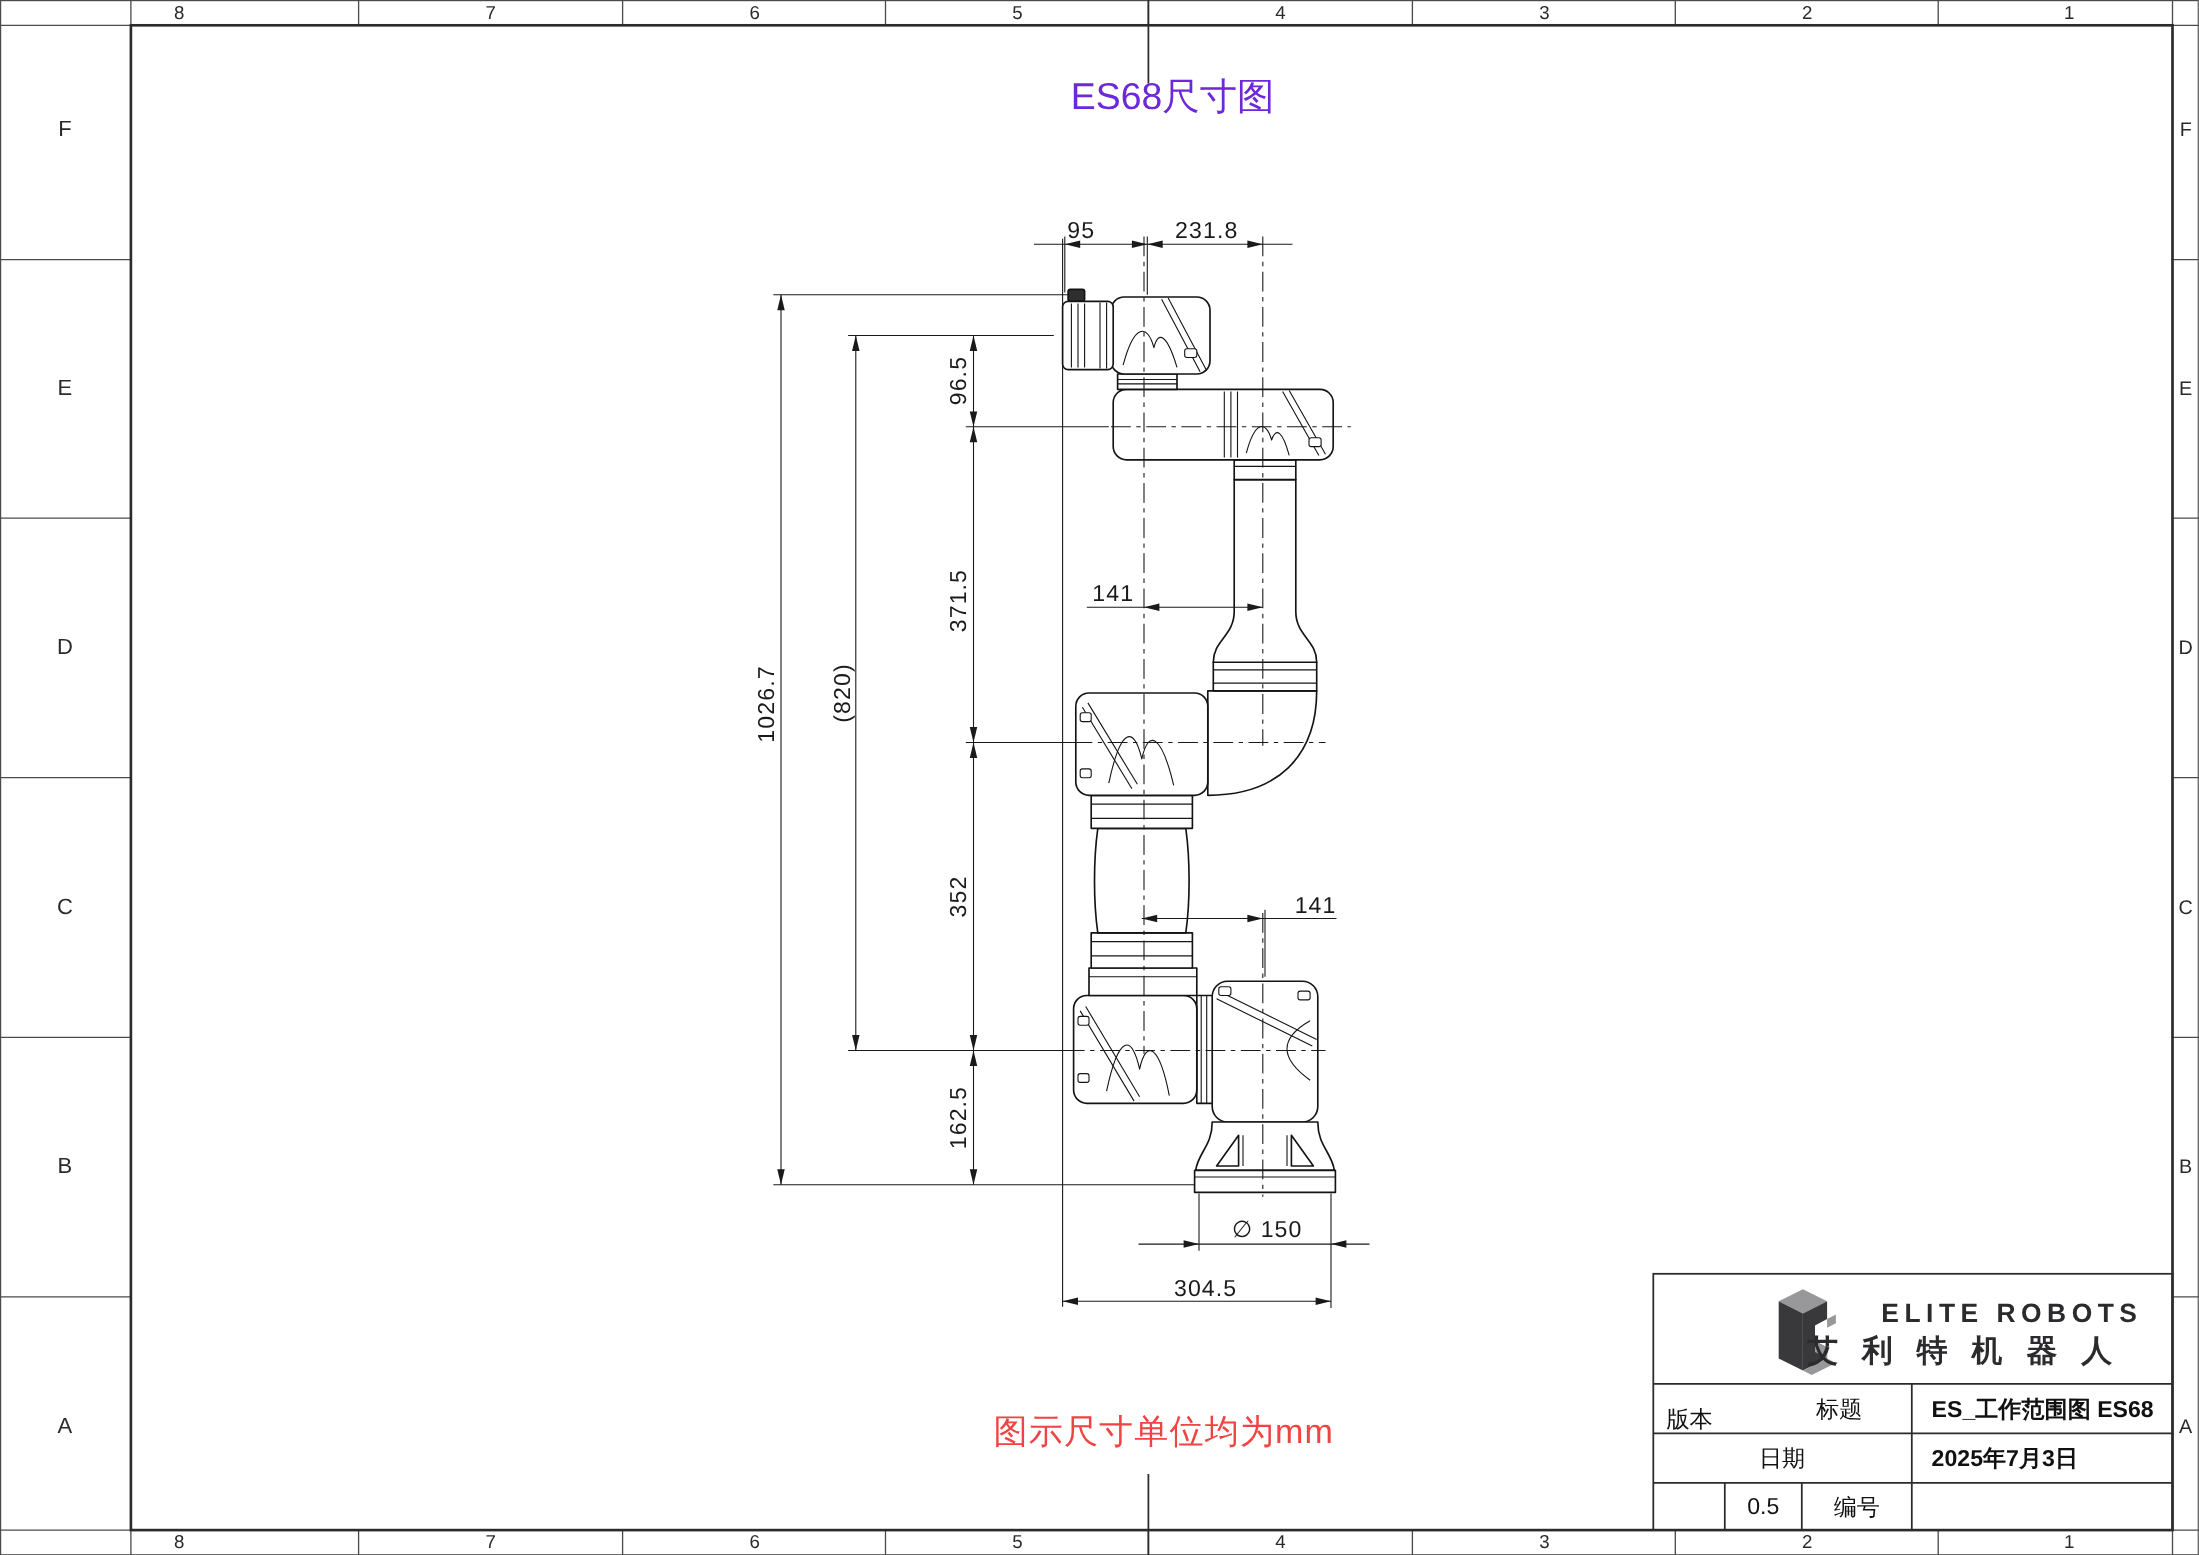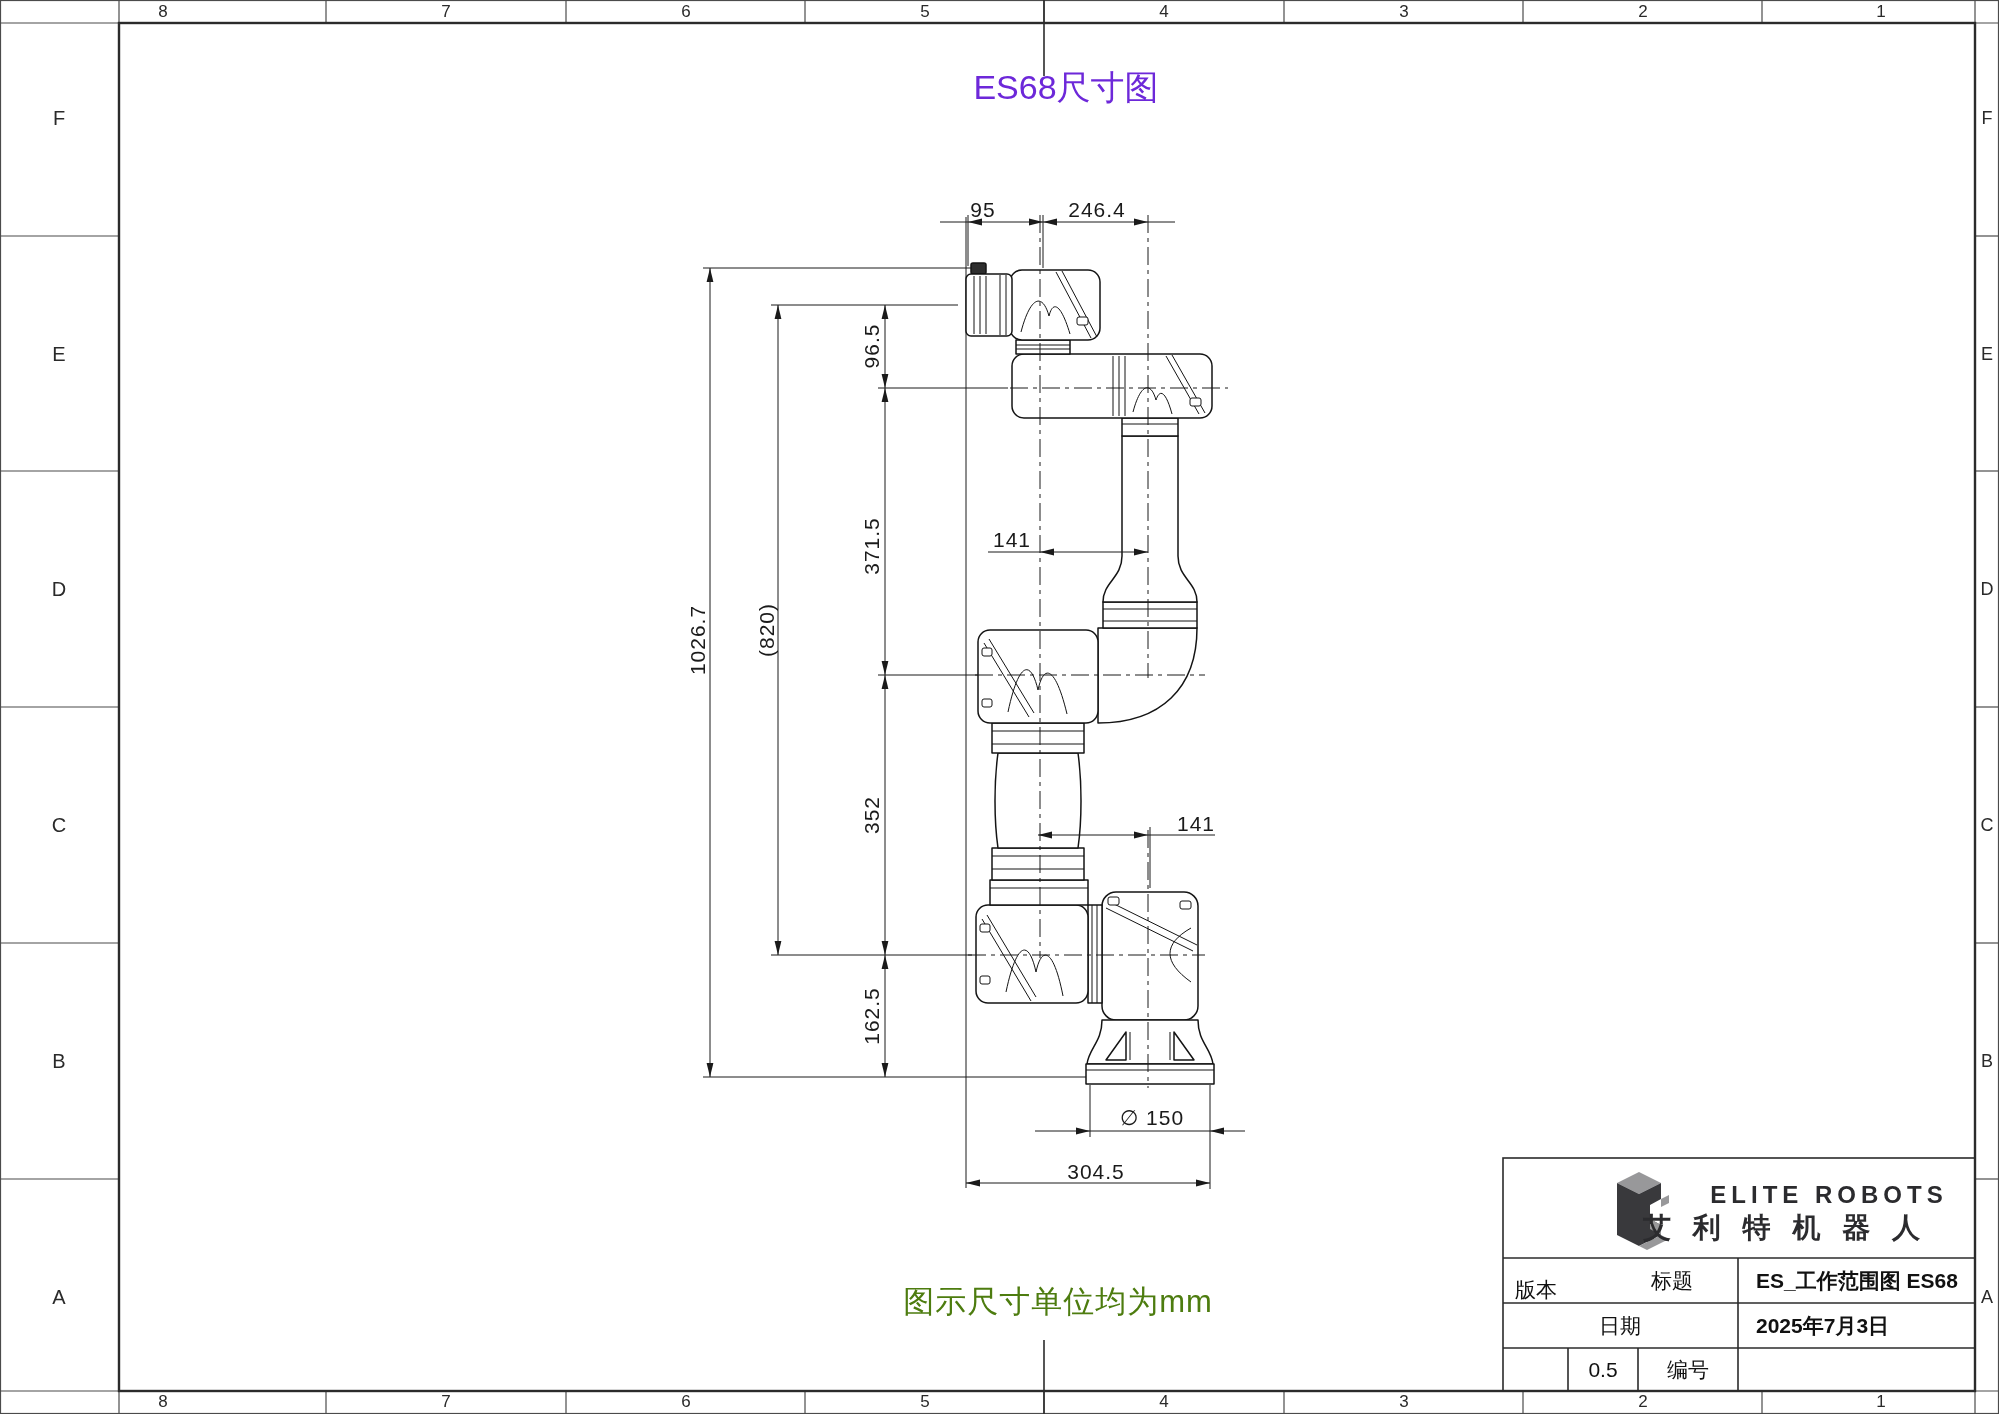--- a/index.html
+++ b/index.html
@@ -7,21 +7,21 @@
         font-family:"Liberation Sans","DejaVu Sans",sans-serif;color:#1a1a1a;overflow:hidden;}
   svg.draw{position:absolute;left:0;top:0;}
   .ctr{position:absolute;transform:translate(-50%,-50%);white-space:nowrap;}
   .rot{position:absolute;transform:translate(-50%,-50%) rotate(-90deg);white-space:nowrap;}
   .lft{position:absolute;transform:translate(0,-50%);white-space:nowrap;font-weight:bold;}
   .dim{font-size:21px;color:#1a1a1a;letter-spacing:1px;}
   .zone{font-size:17px;color:#2a2a2a;}
   .letter{font-size:20px;color:#2a2a2a;}
   .letter-r{font-size:18px;color:#2a2a2a;}
   .big-title{font-size:34px;color:#6d28d9;}
-  .note{font-size:31px;color:#4d7c0f;font-weight:500;letter-spacing:1px;}
+  .note{font-size:31px;color:#ef4444;font-weight:500;letter-spacing:1px;}
   .tb{font-size:21px;color:#111;}
   .logo-en{font-size:24px;font-weight:bold;color:#2b2b2e;letter-spacing:5px;margin-left:44px;}
   .logo-cn{font-size:28px;font-weight:bold;color:#2b2b2e;letter-spacing:7px;}
 </style>
 </head>
 <body>
 
 <div class="page">
 
   <svg class="draw" width="1999" height="1414" viewBox="0 0 1999 1414">
@@ -218,21 +218,21 @@
       <polygon points="1650,1219 1661,1225 1661,1235 1650,1229" fill="#98989a"></polygon>
       <polygon points="1639,1246 1661,1235 1669,1239 1647,1250" fill="#98989a"></polygon>
     </g>
   </svg>
 
   <span class="ctr big-title" style="left:1066px;top:88px">ES68尺寸图</span>
 
   <span class="ctr note" style="left:1058px;top:1302px">图示尺寸单位均为mm</span>
 
   <span class="ctr dim" style="left:983px;top:210px">95</span>
-  <span class="ctr dim" style="left:1097px;top:210px">246.4</span>
+  <span class="ctr dim" style="left:1097px;top:210px">231.8</span>
   <span class="rot dim" style="left:872px;top:346px">96.5</span>
   <span class="rot dim" style="left:872px;top:546px">371.5</span>
   <span class="rot dim" style="left:872px;top:815px">352</span>
   <span class="rot dim" style="left:872px;top:1016px">162.5</span>
   <span class="rot dim" style="left:698px;top:640px">1026.7</span>
   <span class="rot dim" style="left:767px;top:630px">(820)</span>
   <span class="ctr dim" style="left:1012px;top:540px">141</span>
   <span class="ctr dim" style="left:1196px;top:824px">141</span>
   <span class="ctr dim" style="left:1152px;top:1118px">∅ 150</span>
   <span class="ctr dim" style="left:1096px;top:1172px">304.5</span>

